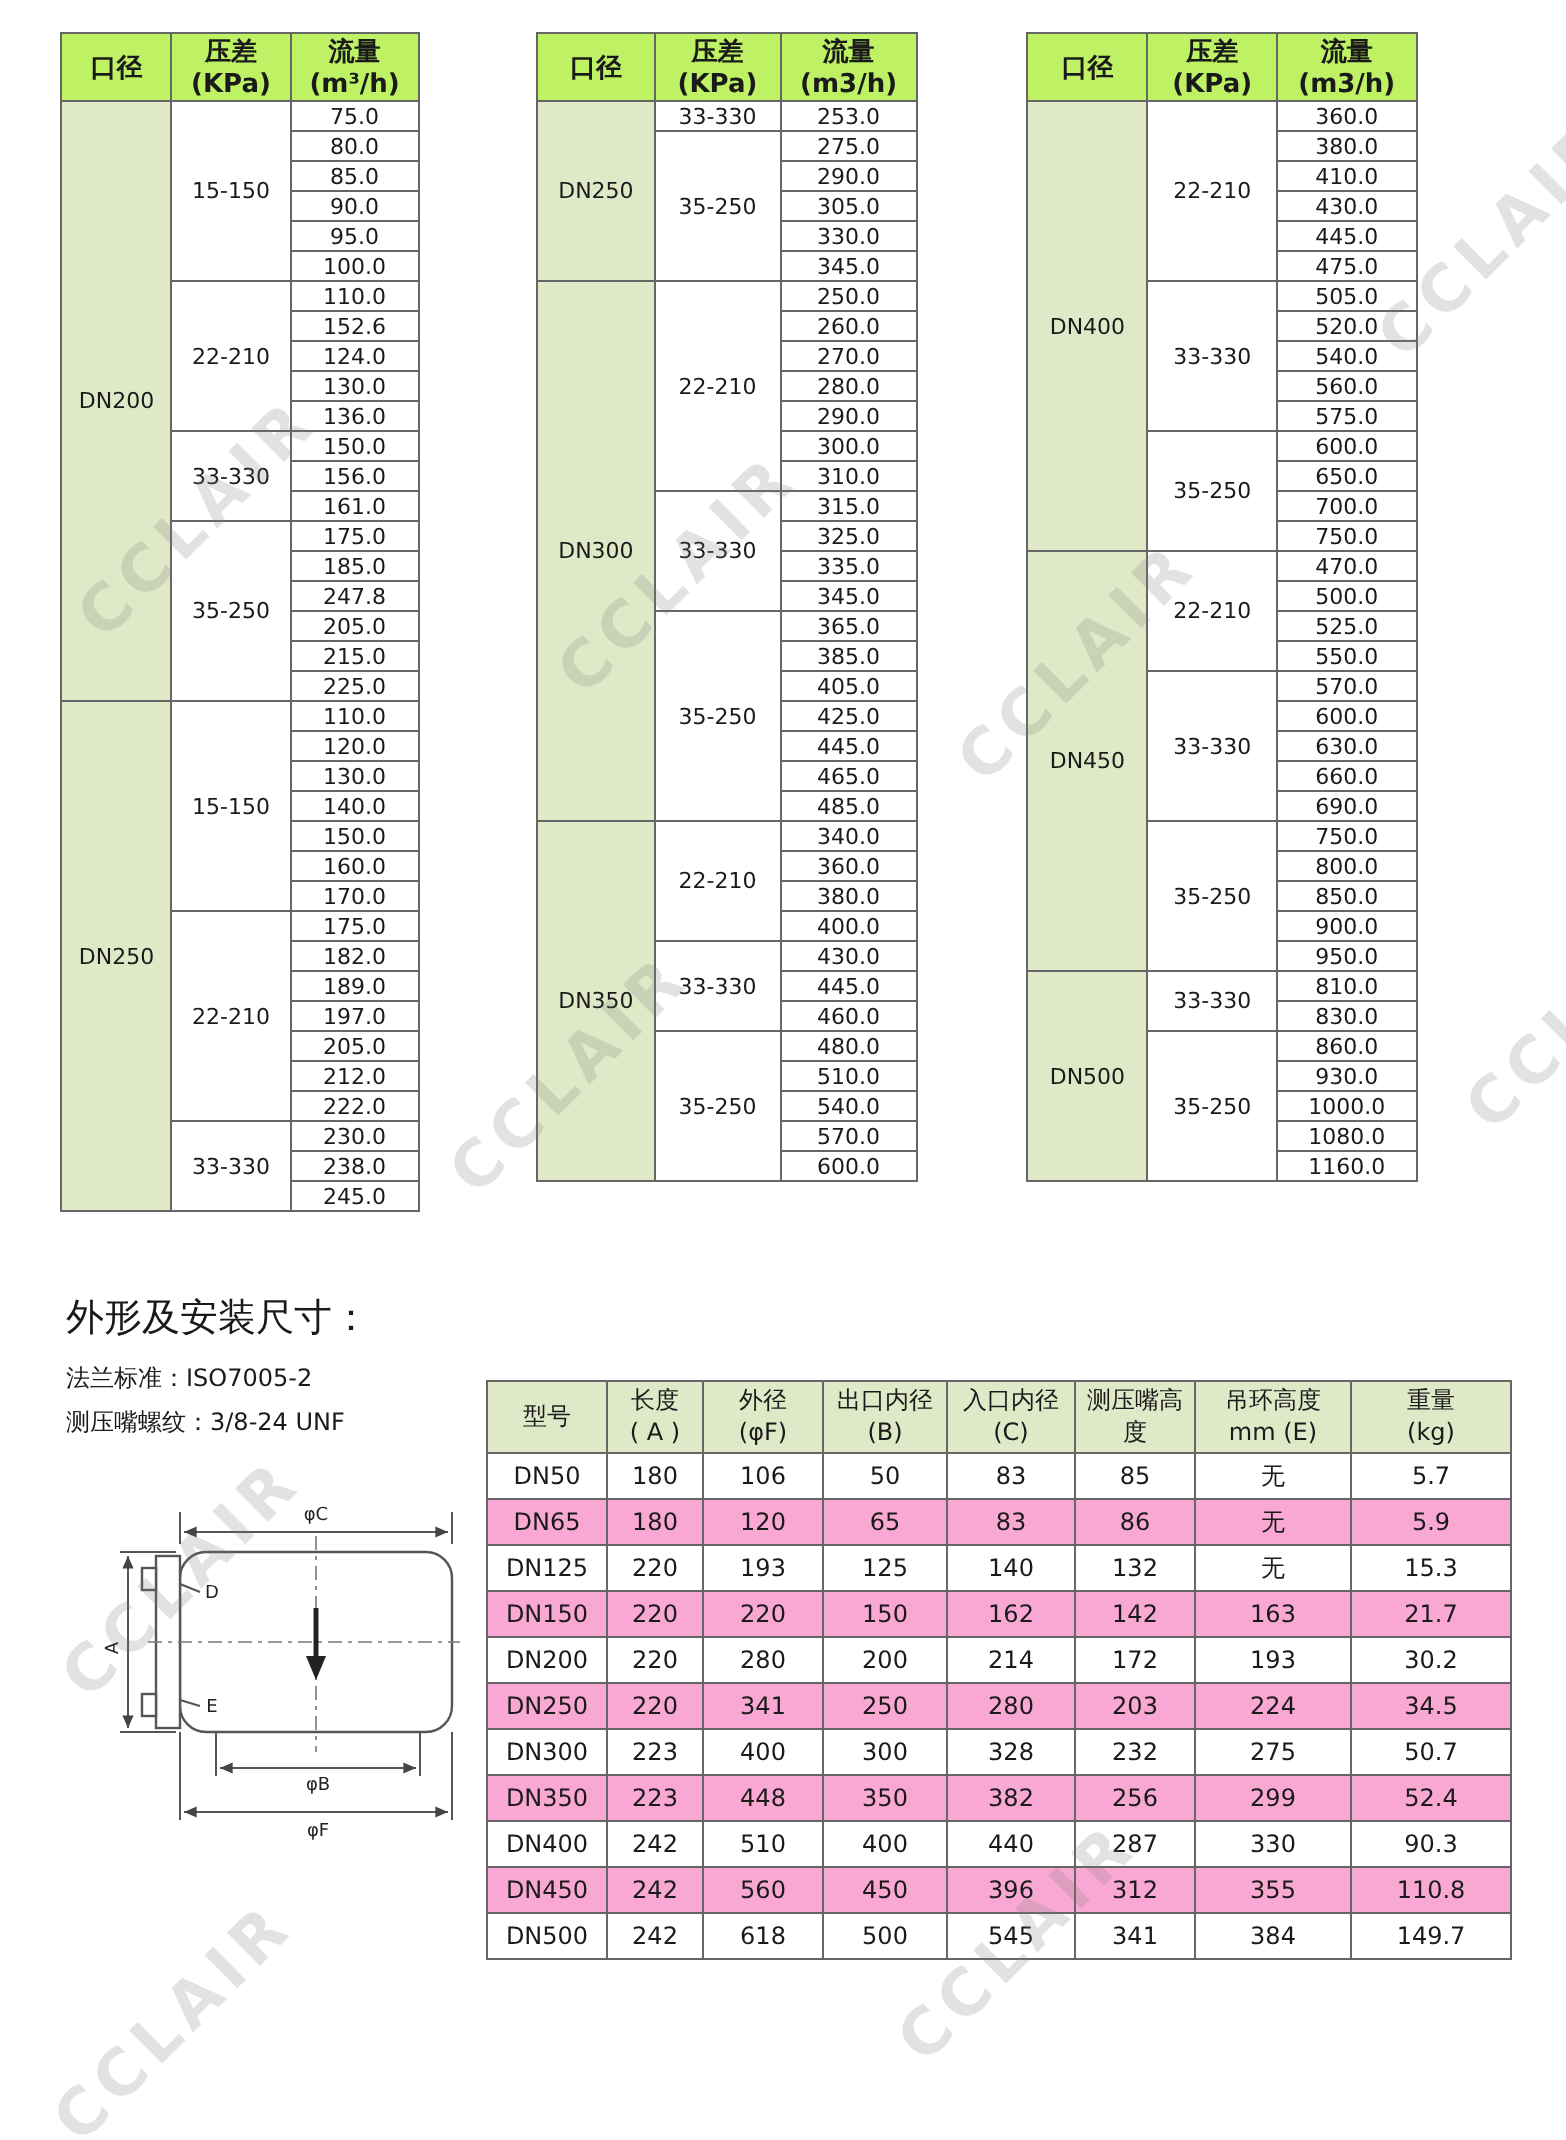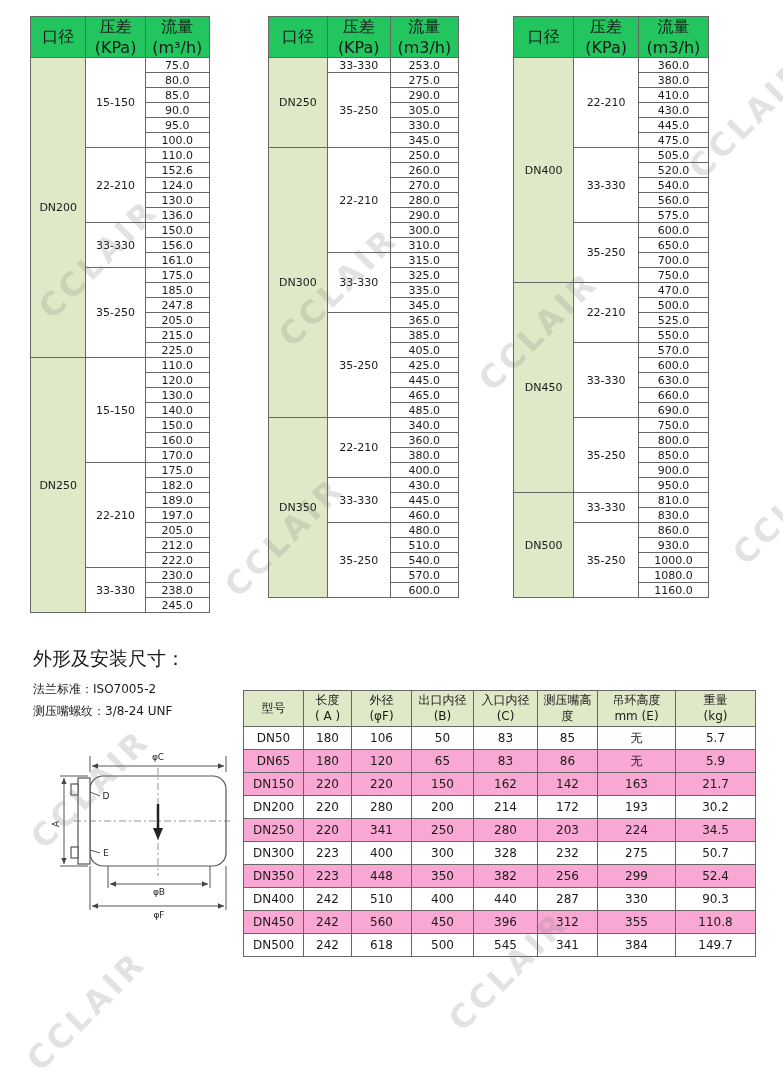--- a/index.html
+++ b/index.html
@@ -12,21 +12,21 @@
   .wm { position:absolute; font-size:32px; font-weight:bold; letter-spacing:4px;
         color:rgba(125,125,125,0.22); transform:rotate(-45deg); white-space:nowrap; }
 
   
   .flow-wrap { position:absolute; z-index:2; }
   .ft0 { left:30px;  top:16px; width:180px; }
   .ft1 { left:268px; top:16px; width:191px; }
   .ft2 { left:513px; top:16px; width:196px; }
   table.ftab { border-collapse:collapse; width:100%; table-layout:fixed; font-size:11px; }
   table.ftab th, table.ftab td { border:1px solid #666; text-align:center; padding:0; }
-  table.ftab th { background:#22c55e; height:25px; font-weight:normal; font-size:16px; }
+  table.ftab th { background:#bef264; height:25px; font-weight:bold; font-size:13px; }
   table.ftab td { height:15px; line-height:1; background:#fff; }
   table.ftab td.size-cell { background:#dfe9c8; }
   col.c-size { width:31%; } col.c-pr { width:33%; } col.c-fv { width:36%; }
 
   
   .install-info { position:absolute; left:33px; top:646px; z-index:2; }
   .install-title { font-size:19px; margin-bottom:9px; }
   .install-line { font-size:12px; margin-bottom:5px; }
 
   
@@ -570,20 +570,30 @@
           <tr class="alt">
             <td>DN65</td>
             <td>180</td>
             <td>120</td>
             <td>65</td>
             <td>83</td>
             <td>86</td>
             <td>无</td>
             <td>5.9</td>
           </tr>
+          <tr class="">
+            <td>DN125</td>
+            <td>220</td>
+            <td>193</td>
+            <td>125</td>
+            <td>140</td>
+            <td>132</td>
+            <td>无</td>
+            <td>15.3</td>
+          </tr>
           <tr class="alt">
             <td>DN150</td>
             <td>220</td>
             <td>220</td>
             <td>150</td>
             <td>162</td>
             <td>142</td>
             <td>163</td>
             <td>21.7</td>
           </tr>

